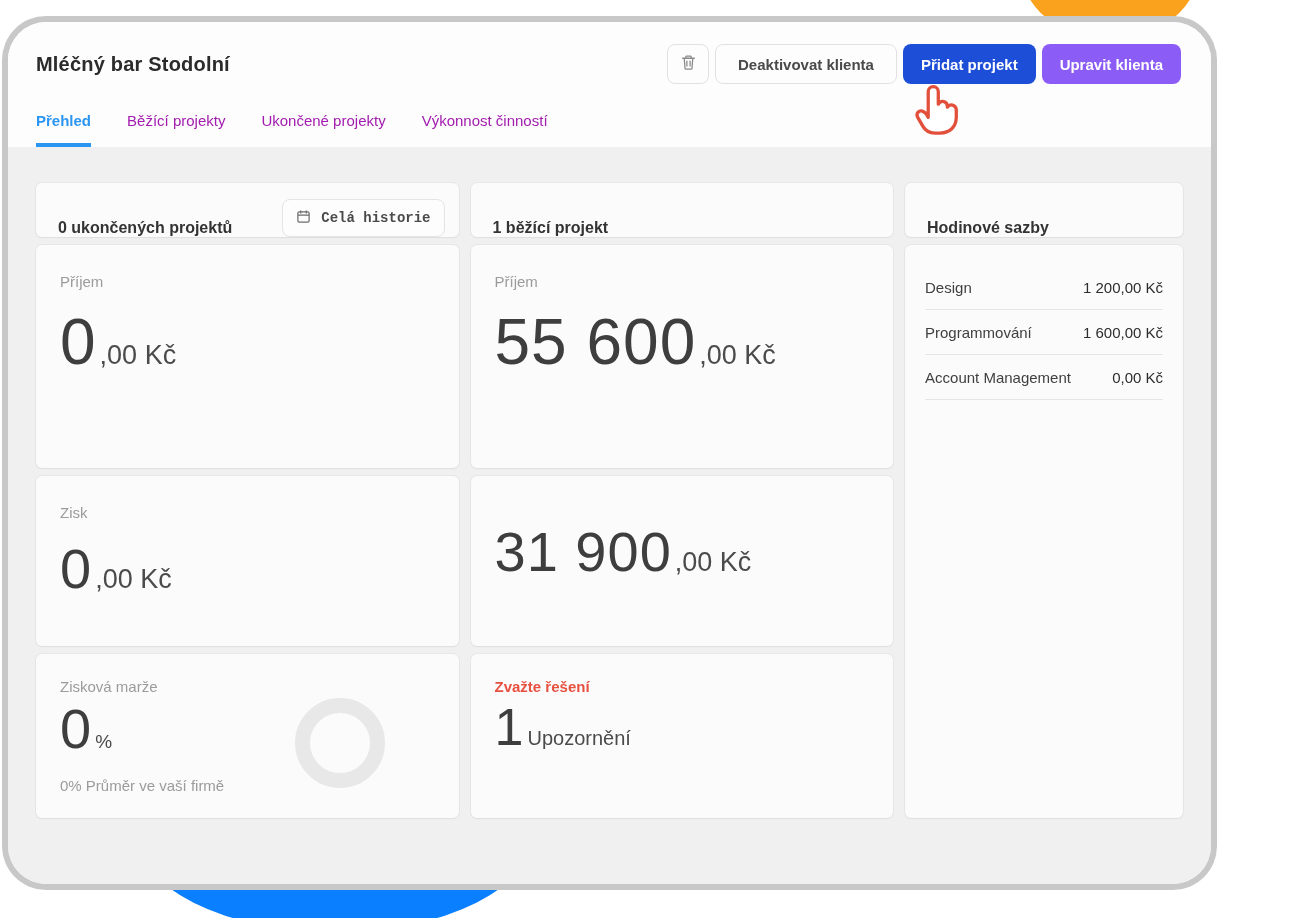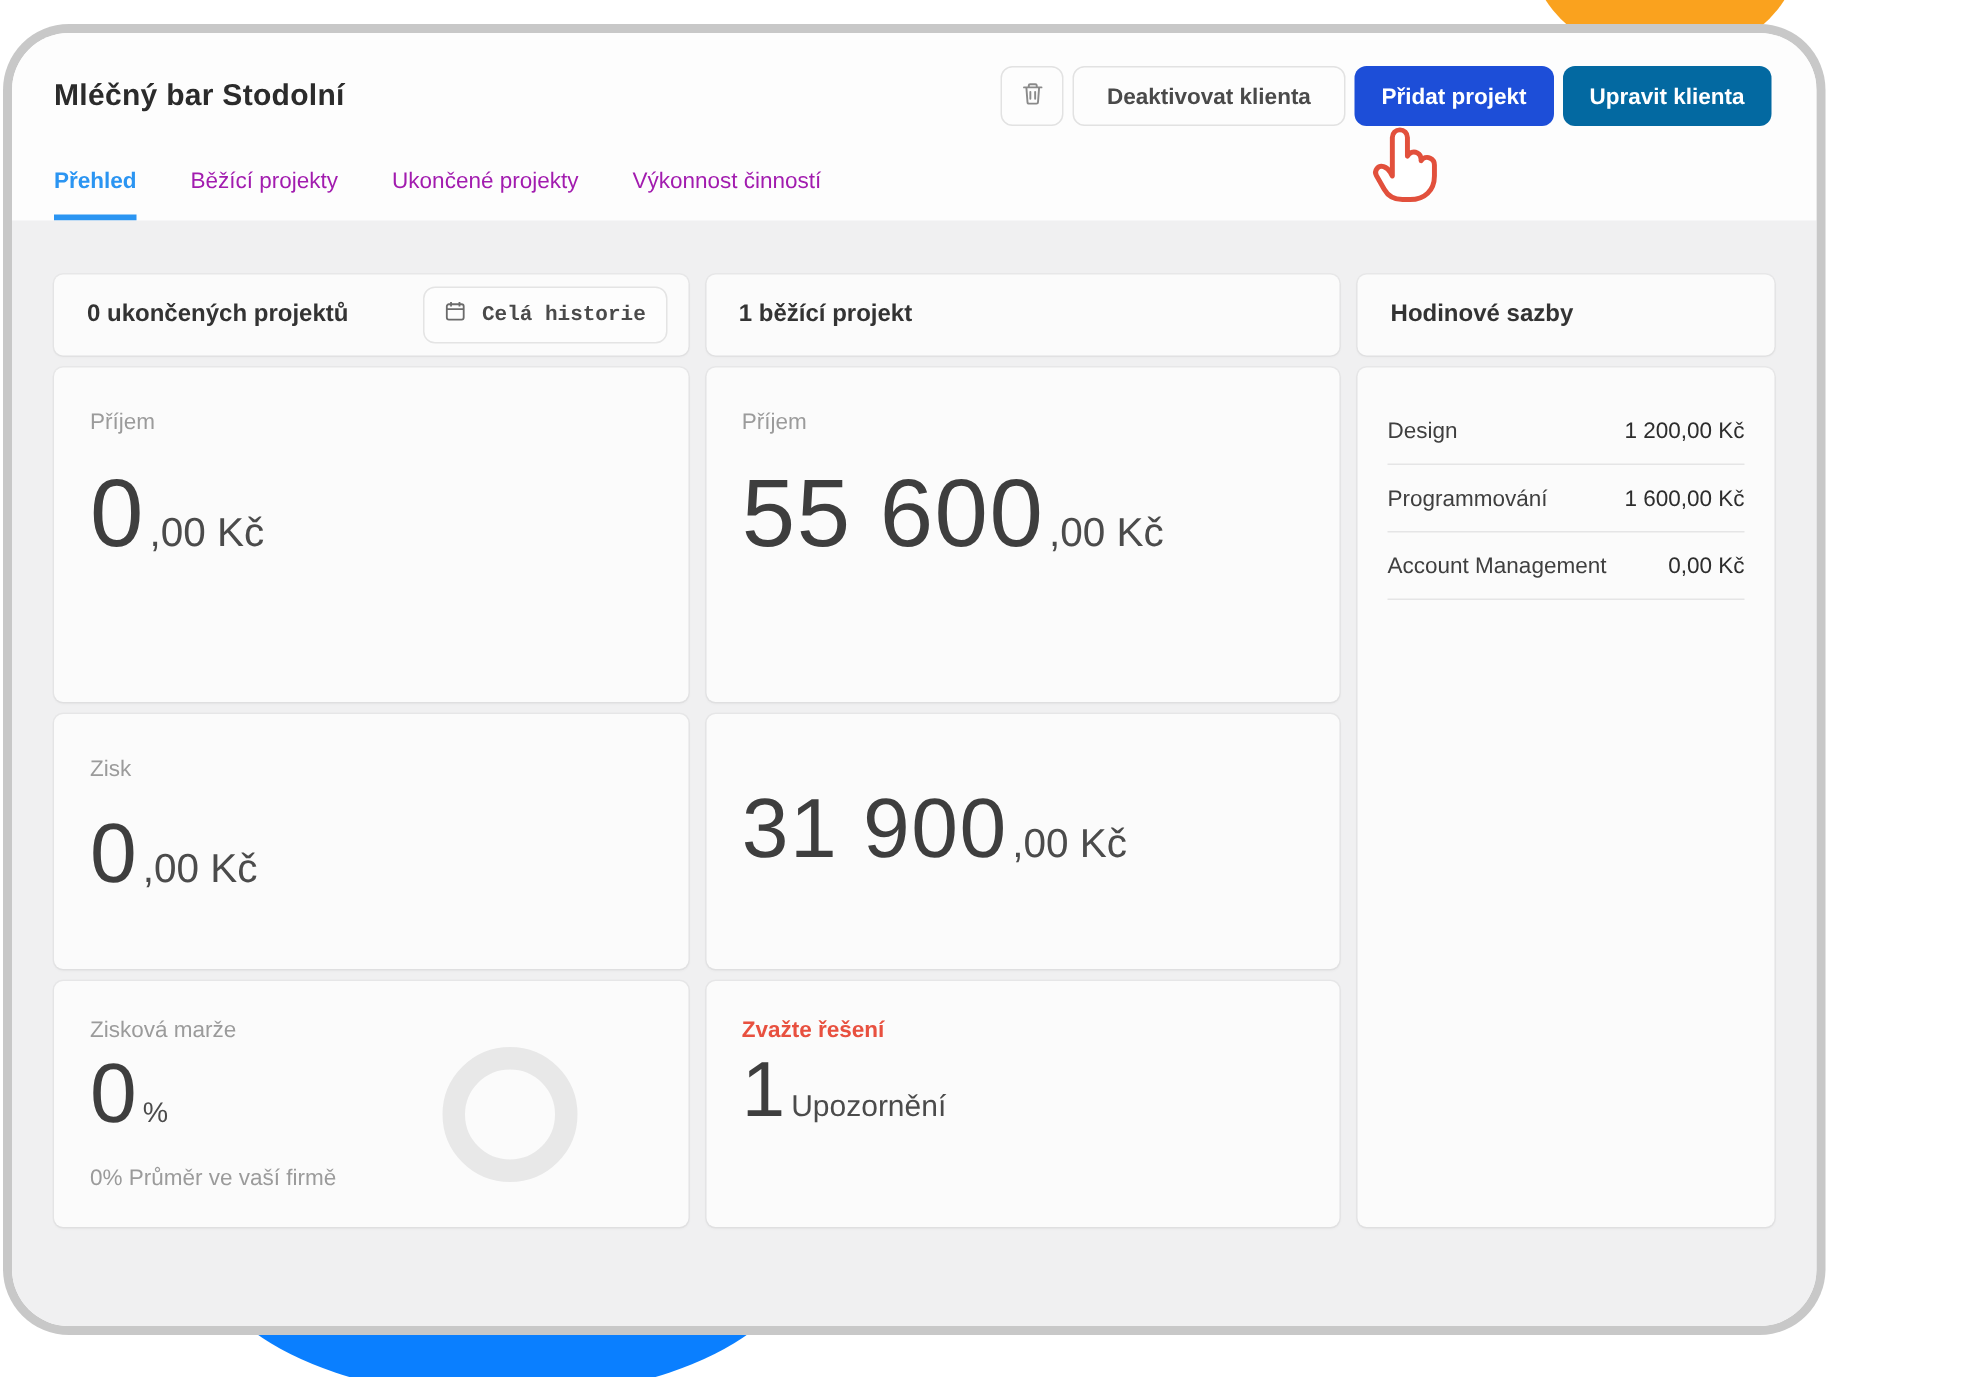--- a/index.html
+++ b/index.html
@@ -35,21 +35,21 @@
 
   .btn-row { display:flex; gap:6px; }
   .btn {
     height:40px; border-radius:8px; font-size:15px; display:flex;
     align-items:center; justify-content:center; border:none;
     font-family:inherit; cursor:pointer; white-space:nowrap;
   }
   .btn-icon  { width:42px; background:#fdfdfd; border:1px solid #e2e2e2; }
   .btn-outline { background:#fdfdfd; border:1px solid #e2e2e2; color:#4a4a4a; padding:0 22px; font-weight:600; }
   .btn-green { background:#1d4ed8; color:#fff; padding:0 18px; font-weight:700; }
-  .btn-blue  { background:#0369a1; color:#fff; padding:12px 18px; font-weight:700; }
+  .btn-blue  { background:#8b5cf6; color:#fff; padding:12px 18px; font-weight:700; }
 
   .tabs { display:flex; gap:36px; margin-top:28px; }
   .tab {
     font-size:15px; color:#a21caf; padding-bottom:14px;
     border-bottom:4px solid transparent; cursor:pointer; font-weight:400;
   }
   .tab.active { color:#2B95F2; border-bottom-color:#2B95F2; font-weight:600; }
 
   .content {
     flex:1; background:#f0f0f1; padding:36px 28px 0;
@@ -57,21 +57,21 @@
   }
   .col { display:flex; flex-direction:column; gap:8px; }
   .col-a, .col-b { width:456px; }
   .col-c { width:300px; }
 
   .card {
     background:#fbfbfb; border-radius:6px; position:relative;
     box-shadow:0 0 0 1px rgba(0,0,0,0.035), 0 1px 2px rgba(0,0,0,0.04);
   }
   .card-head {
-    height:54px; display:flex; align-items:center; justify-content:space-between;
+    height:54px; display:flex; align-items:flex-end; justify-content:space-between;
     padding:0 14px 0 22px; font-size:16px; font-weight:600; color:#333;
   }
   .h-lg { height:223px; } .h-md { height:170px; } .h-sm { height:164px; } .h-tall { height:573px; }
 
   .btn-history {
     height:38px; background:#fdfdfd; border:1px solid #e4e4e4; border-radius:8px;
     display:flex; align-items:center; gap:10px; padding:0 13px;
     font-size:14px; font-weight:600; color:#4a4a4a; font-family:Liberation Mono, monospace; cursor:pointer;
   }
 

